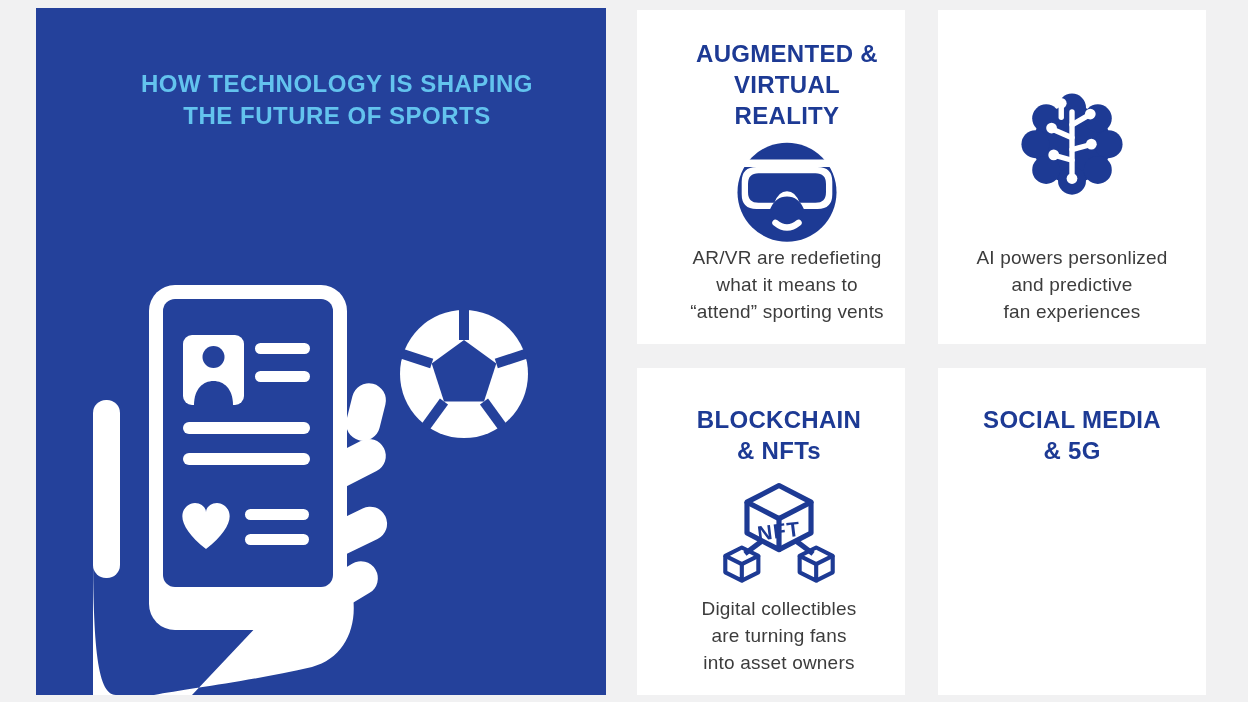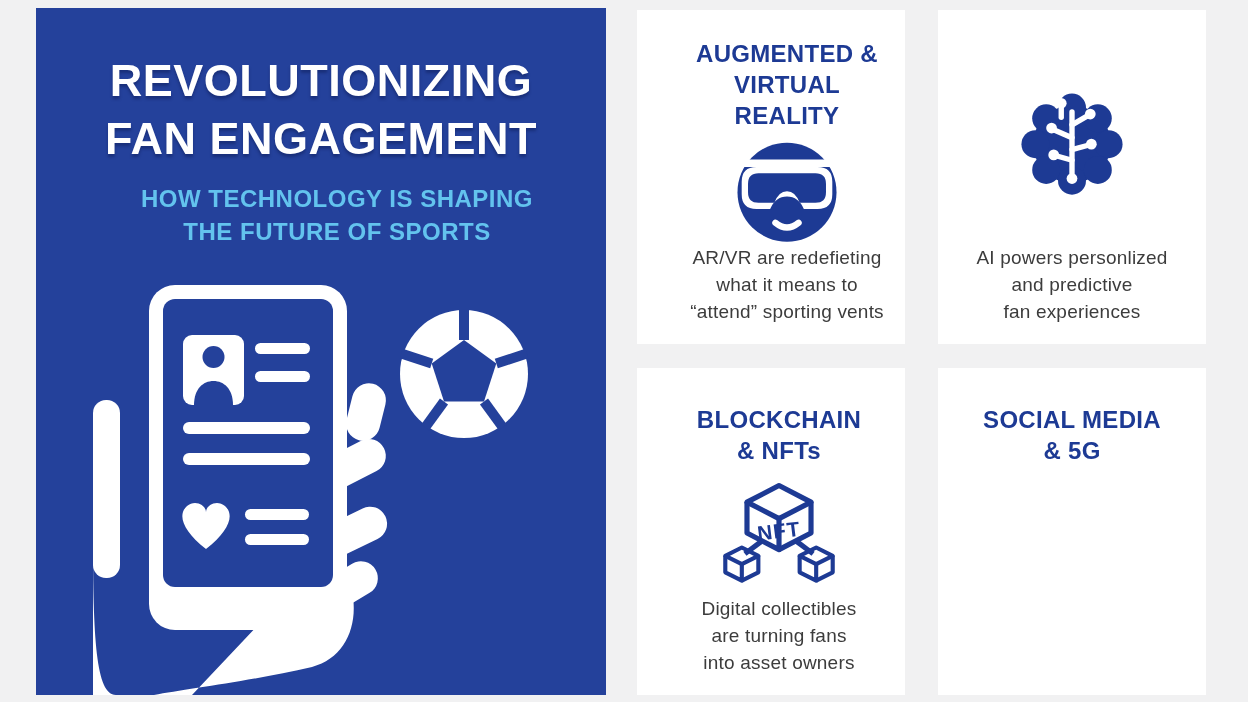--- a/index.html
+++ b/index.html
@@ -39,22 +39,20 @@
   .icon-box{flex:1;display:flex;align-items:center;justify-content:center;}
   .card-desc{color:var(--body-text);font-size:19px;line-height:1.42;text-align:center;letter-spacing:.2px;}
 </style>
 </head>
 <body>
 
 <div class="canvas">
 
   <section class="poster">
     <div class="poster-text">
-      <h1 class="poster-title ml">REVOLUTIONIZING
-FAN ENGAGEMENT</h1>
       <h2 class="poster-subtitle ml">HOW TECHNOLOGY IS SHAPING
 THE FUTURE OF SPORTS</h2>
     </div>
 
     <svg class="poster-art" viewBox="0 0 570 687" aria-hidden="true">
 
       <g>
         <rect x="57" y="392" width="27" height="178" rx="13" fill="#fff"></rect>
 
         <path d="M57,527 C57,630 60,687 80,687 L156,687 L242,596 C262,580 296,572 316,583

